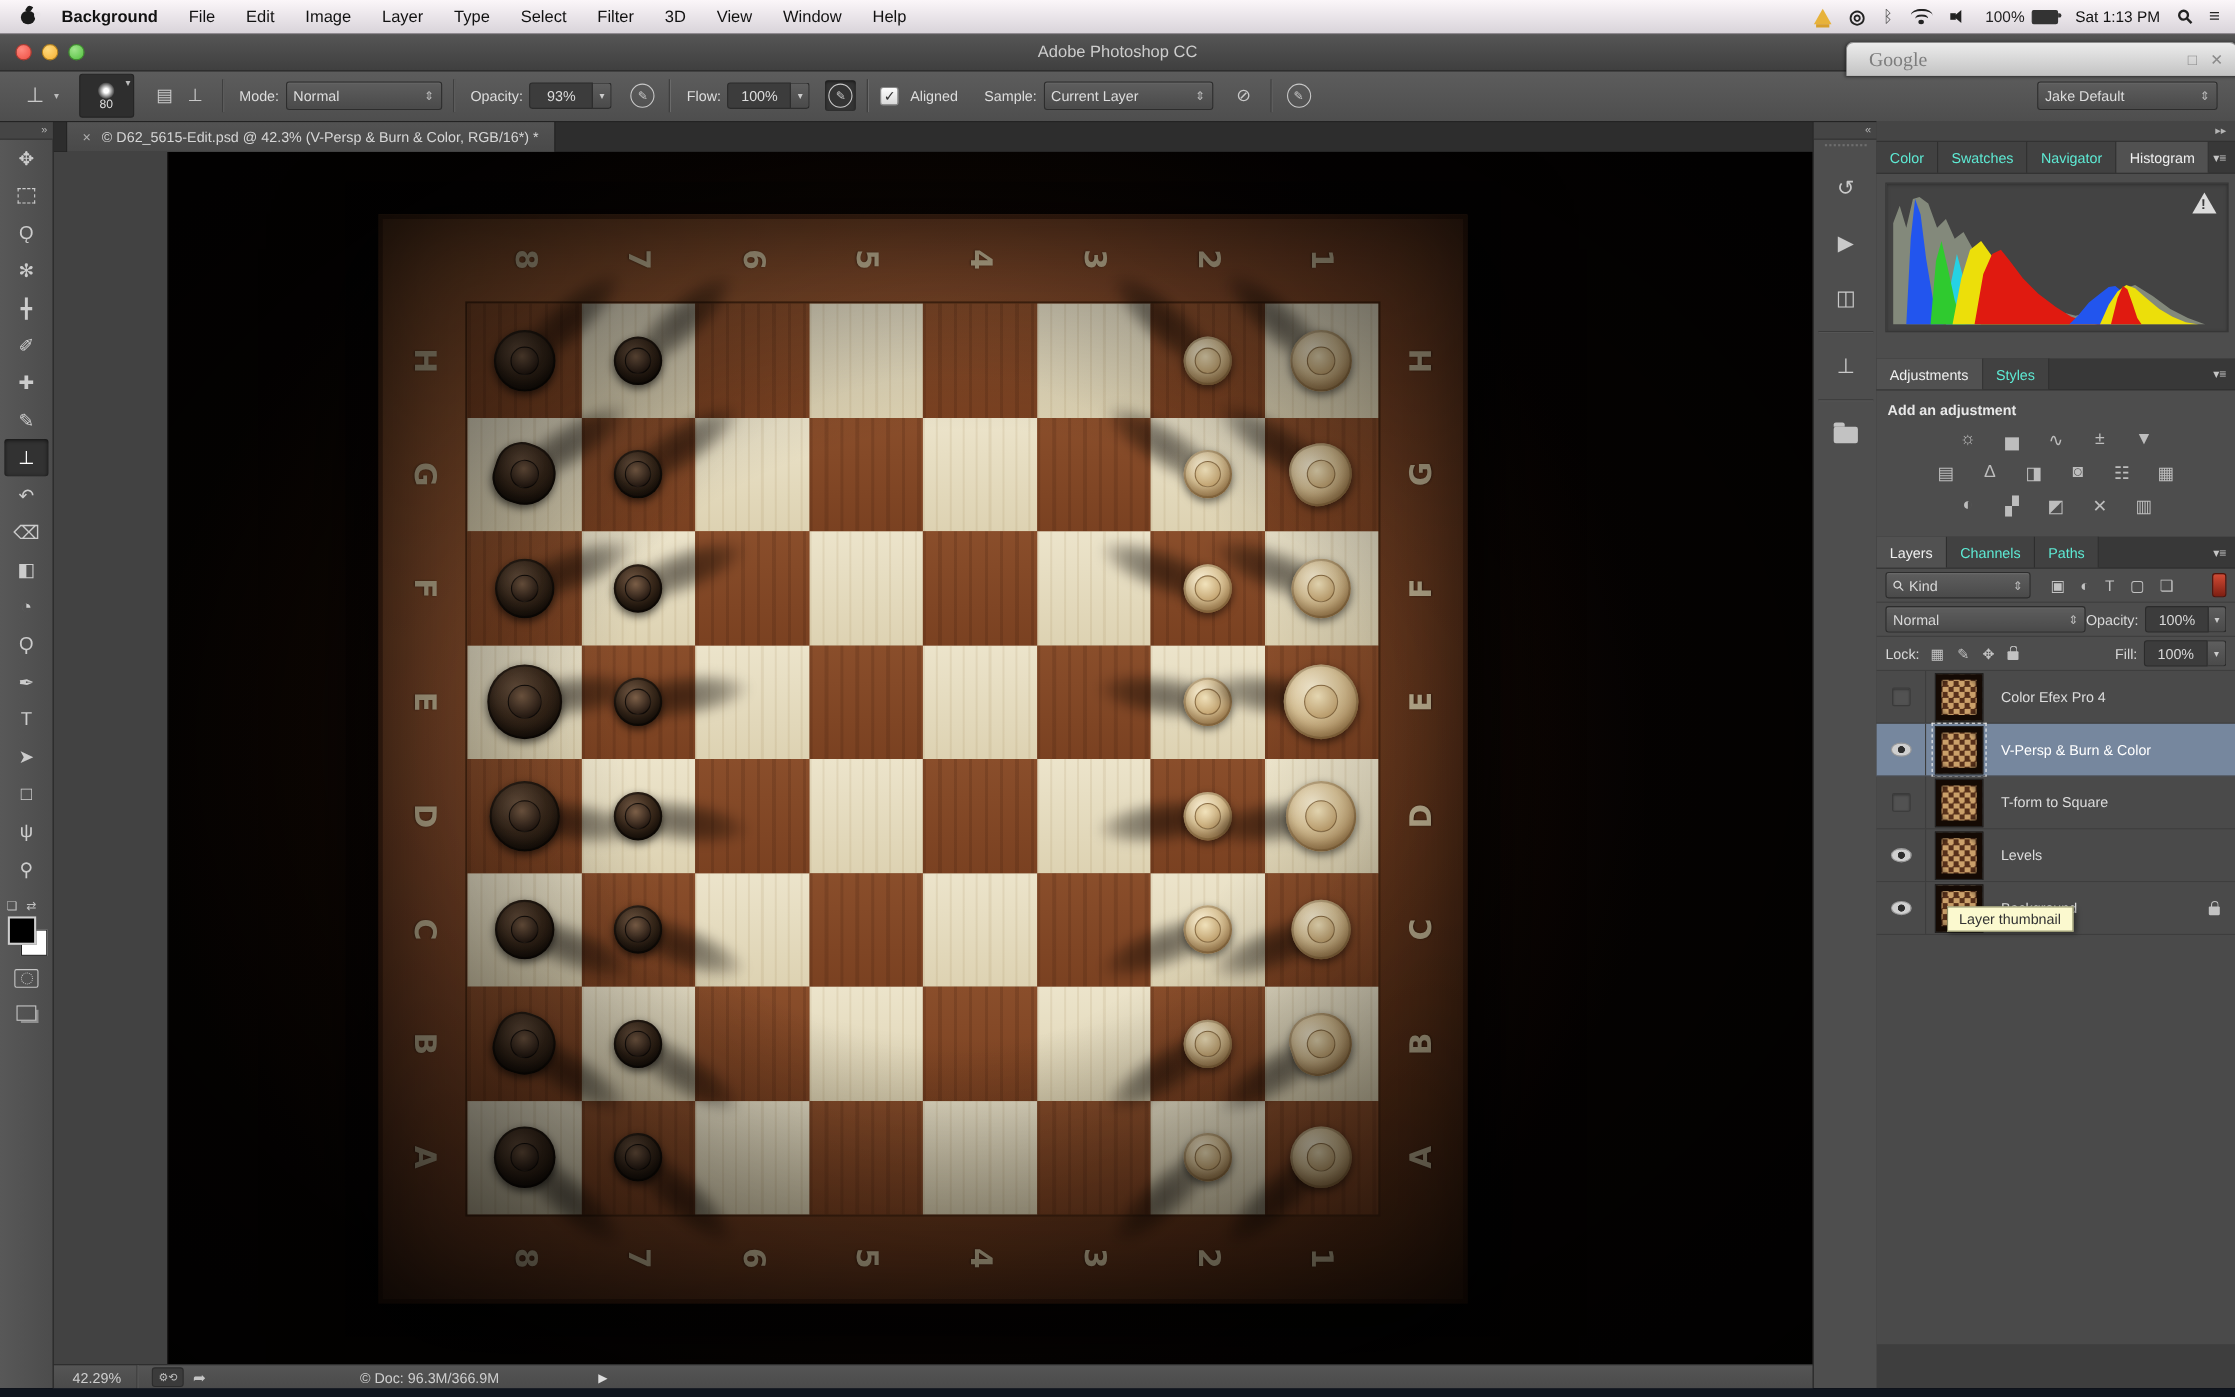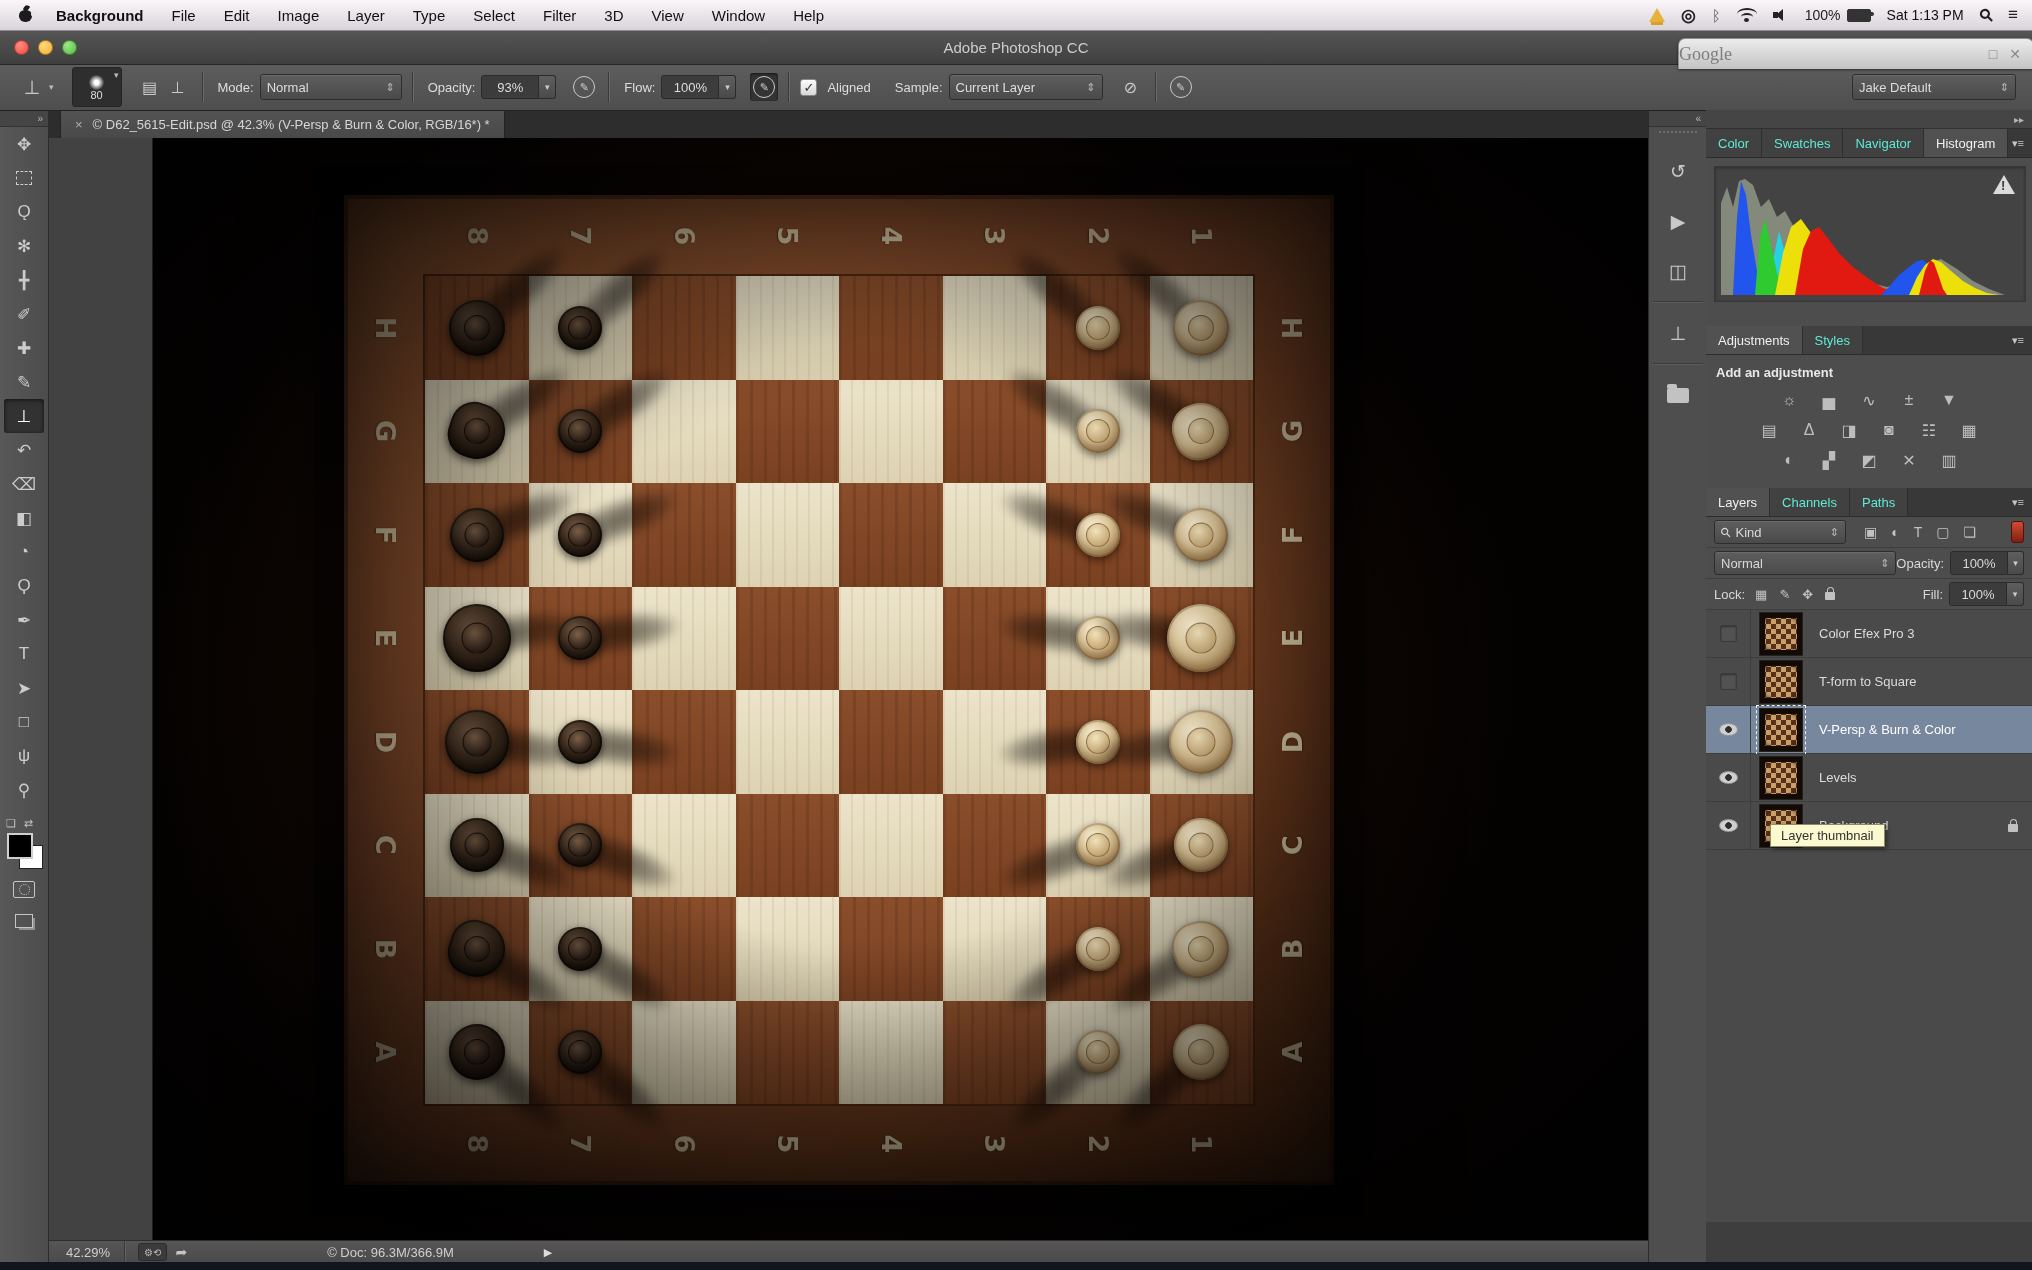--- a/index.html
+++ b/index.html
@@ -40,21 +40,21 @@
     border-bottom:1px solid #262626;display:flex;align-items:center;justify-content:center;color:#cdcdcd;font-size:15px;z-index:10;}
   #traffic{position:absolute;left:14px;top:0;height:100%;display:flex;align-items:center;gap:9px;}
   .tl{width:13px;height:13px;border-radius:50%;}
   .tl.red{background:radial-gradient(circle at 35% 30%,#ff8a7f,#ee4d42);border:1px solid #b03a30;}
   .tl.yel{background:radial-gradient(circle at 35% 30%,#ffd97c,#f5b033);border:1px solid #b5821f;}
   .tl.grn{background:radial-gradient(circle at 35% 30%,#9fe48b,#52bf3e);border:1px solid #3f8f2e;}
   
   #googlebar{left:1678px;top:38px;width:354px;height:30px;background:linear-gradient(#ececec,#c3c3c3);
     border:1px solid #8e8e8e;border-bottom:none;border-radius:7px 7px 0 0;z-index:60;display:flex;align-items:center;
     box-shadow:0 1px 3px rgba(0,0,0,.5);}
-  #google-label{font-family:"Liberation Serif",serif;font-size:18px;color:#7d7d7d;}
+  #google-label{font-family:"Liberation Serif",serif;font-size:18px;color:#7d7d7d;margin-left:20px;}
   #googlebar .win-btns{margin-left:auto;margin-right:12px;display:flex;gap:12px;color:#8a8a8a;font-size:14px;}
   
   #optionsbar{left:0;top:64px;width:2032px;height:46px;background:linear-gradient(#5d5d5d,#4e4e4e);
     border-bottom:1px solid #232323;display:flex;align-items:center;color:#ddd;font-size:13px;z-index:5;}
   .ob-gap{width:14px;flex:none;}
   .ob-sep{width:1px;height:30px;background:#3a3a3a;border-right:1px solid #6a6a6a;margin:0 10px;flex:none;}
   .ob-label{margin:0 6px 0 4px;white-space:nowrap;}
   .select{background:linear-gradient(#5e5e5e,#4a4a4a);border:1px solid #2d2d2d;border-radius:3px;height:24px;
     display:flex;align-items:center;padding:0 6px;box-shadow:inset 0 1px 0 rgba(255,255,255,.08);}
   .select .arr{margin-left:auto;color:#bbb;font-size:11px;padding-left:8px;}
@@ -756,35 +756,35 @@
         </span>
       <span class="valarr">▾</span>
     </div>
 
     <div id="layer-rows">
         <div class="layer-row">
           <div class="vis-cell">
             <div class="novis"></div>
           </div>
           <div class="lthumb"></div>
-          <div class="lname">Color Efex Pro 3</div>
+          <div class="lname">Color Efex Pro 4</div>
+        </div>
+        <div class="layer-row selected">
+          <div class="vis-cell">
+            <div class="eye"></div>
+          </div>
+          <div class="lthumb"></div>
+          <div class="lname">V-Persp &amp; Burn &amp; Color</div>
         </div>
         <div class="layer-row">
           <div class="vis-cell">
             <div class="novis"></div>
           </div>
           <div class="lthumb"></div>
           <div class="lname">T-form to Square</div>
-        </div>
-        <div class="layer-row selected">
-          <div class="vis-cell">
-            <div class="eye"></div>
-          </div>
-          <div class="lthumb"></div>
-          <div class="lname">V-Persp &amp; Burn &amp; Color</div>
         </div>
         <div class="layer-row">
           <div class="vis-cell">
             <div class="eye"></div>
           </div>
           <div class="lthumb"></div>
           <div class="lname">Levels</div>
         </div>
         <div class="layer-row">
           <div class="vis-cell">

